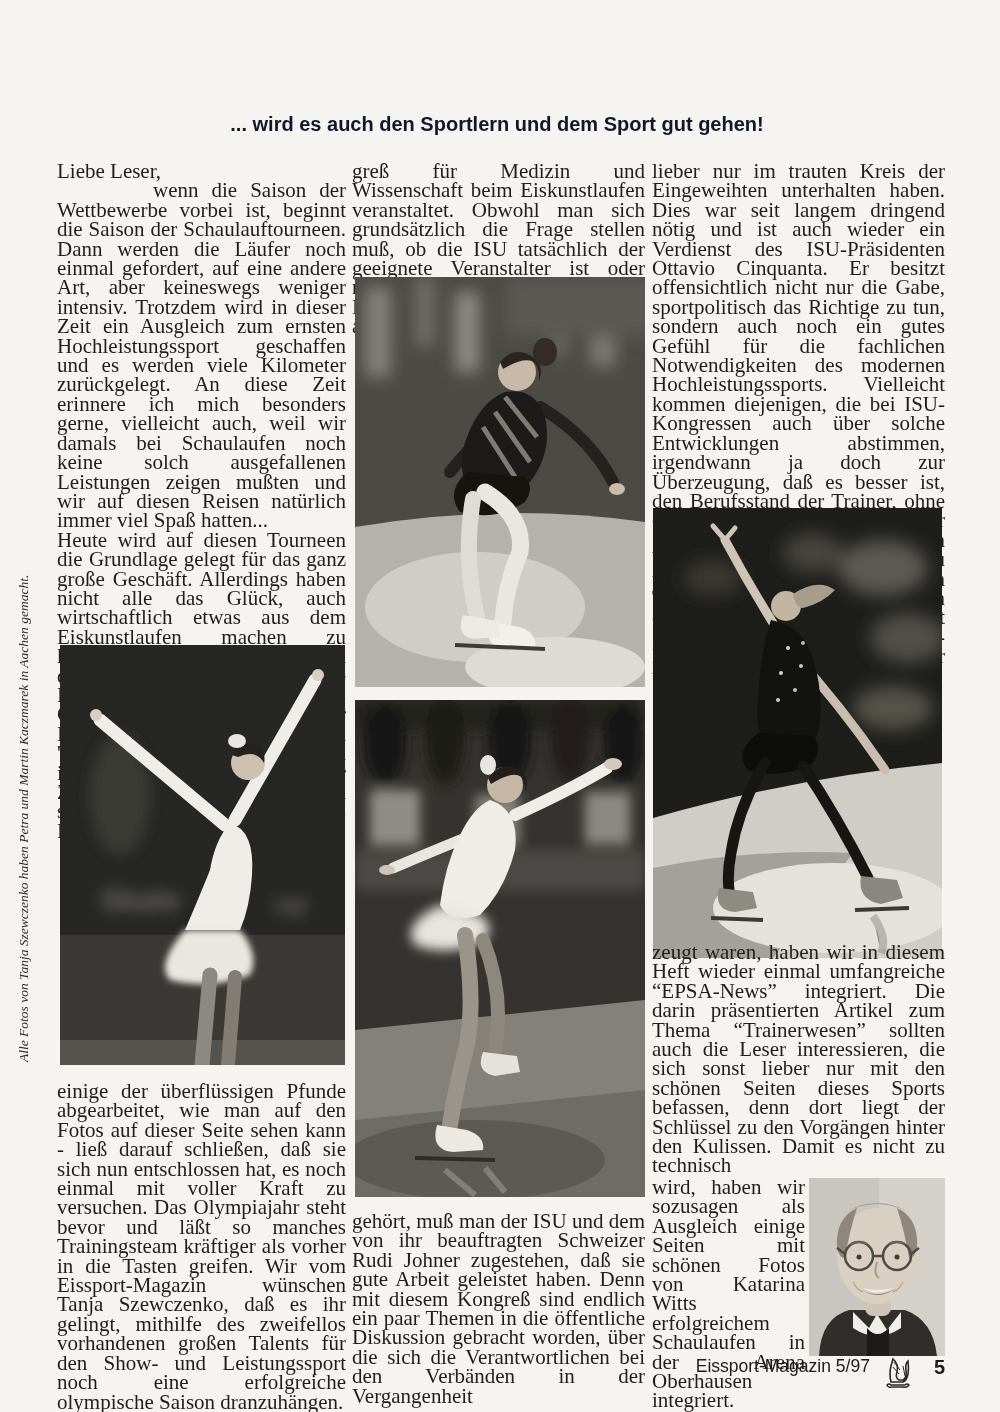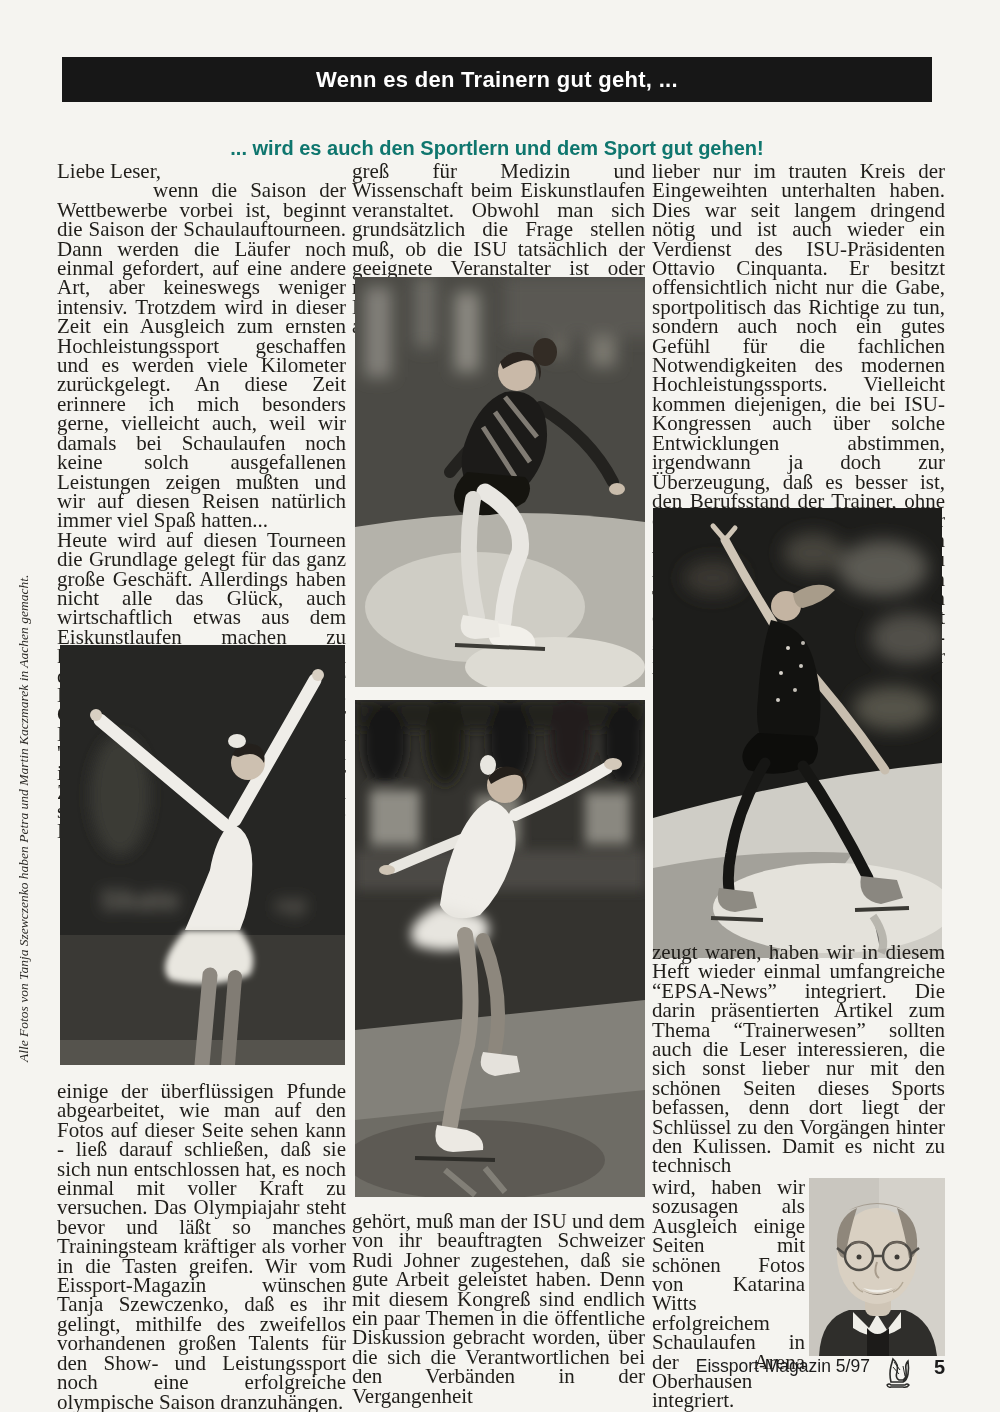--- a/index.html
+++ b/index.html
@@ -13,21 +13,21 @@
   .headerbar {
     position:absolute; left:62px; top:57px; width:870px; height:45px;
     background:#171717; color:#ffffff;
     display:flex; align-items:center; justify-content:center;
     font-family:"Liberation Sans", sans-serif; font-weight:bold; font-size:22px;
     letter-spacing:0.3px;
   }
   .subtitle {
     position:absolute; left:62px; top:113px; width:870px;
     text-align:center; font-family:"Liberation Sans", sans-serif;
-    font-weight:bold; font-size:20px; color:#0f766e;margin-top:24px;
+    font-weight:bold; font-size:20px; color:#0f172a;
   }
   .col {
     position:absolute; text-align:justify;
     font-size:21px; line-height:19.4px;
     hyphens:auto; -webkit-hyphens:auto;
   }
   .col p { margin:0; }
   .indent-first { text-indent:96px; }
   .photo { position:absolute; overflow:hidden; background:#2a2a28; }
   .photo svg { display:block; width:100%; height:100%; }
@@ -48,23 +48,20 @@
     font-family:"Liberation Sans", sans-serif; font-size:17.5px; color:#1c1c1c;
   }
   .pagenum { font-weight:bold; font-size:20px; margin-left:12px; }
   .skate-logo { width:34px; height:34px; }
 </style>
 </head>
 <body>
 
 <div class="page">
 
-  <div class="headerbar">
-    <span>Wenn es den Trainern gut geht, ...</span>
-  </div>
   <div class="subtitle">... wird es auch den Sportlern und dem Sport gut gehen!</div>
 
   <div class="col" style="left:57px; top:162px; width:289px;">
     <p>Liebe Leser,</p>
     <p class="indent-first">wenn die Saison der Wettbewerbe vorbei ist, beginnt die Saison der Schaulauftourneen. Dann werden die Läufer noch einmal gefordert, auf eine andere Art, aber keineswegs weniger intensiv. Trotzdem wird in dieser Zeit ein Ausgleich zum ernsten Hochleistungssport geschaffen und es werden viele Kilometer zurückgelegt. An diese Zeit erinnere ich mich besonders gerne, vielleicht auch, weil wir damals bei Schaulaufen noch keine solch ausgefallenen Leistungen zeigen mußten und wir auf diesen Reisen natürlich immer viel Spaß hatten...</p>
     <p>Heute wird auf diesen Tourneen die Grundlage gelegt für das ganz große Geschäft. Allerdings haben nicht alle das Glück, auch wirtschaftlich etwas aus dem Eiskunstlaufen machen zu können. Tanja Szewczenko hat in den letzten beiden Jahren alle Höhen und Tiefen dieses Gewerbes erlebt und nun auf der DEU-Schaulauftournee um ein 'Comeback' gekämpft. Das soll ihr nach Aussage zahlreicher Zuschauer auch bestens gelungen sein. Nicht nur ihr äußeres Erscheinungsbild - sie hatte</p>
   </div>
 
   <div class="photo" style="left:60px; top:645px; width:285px; height:420px;">
     <svg viewBox="0 0 285 420" preserveAspectRatio="none">

